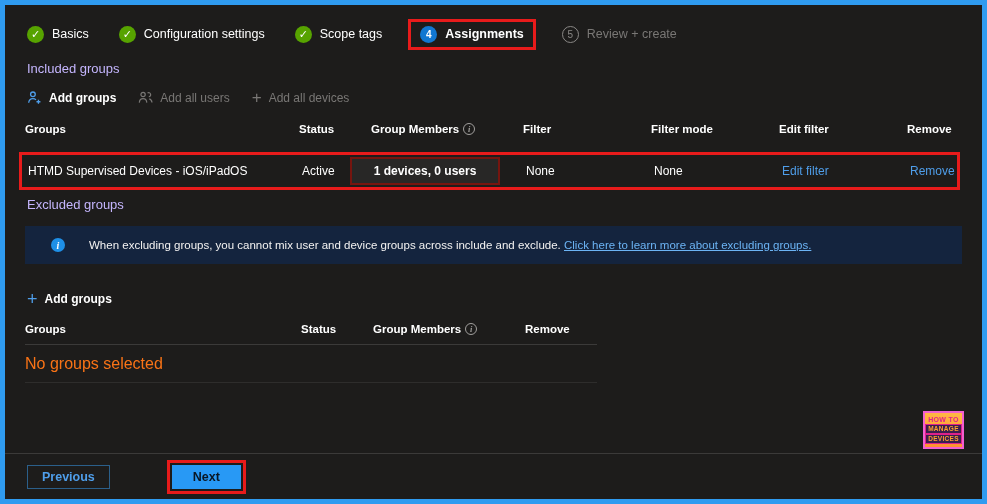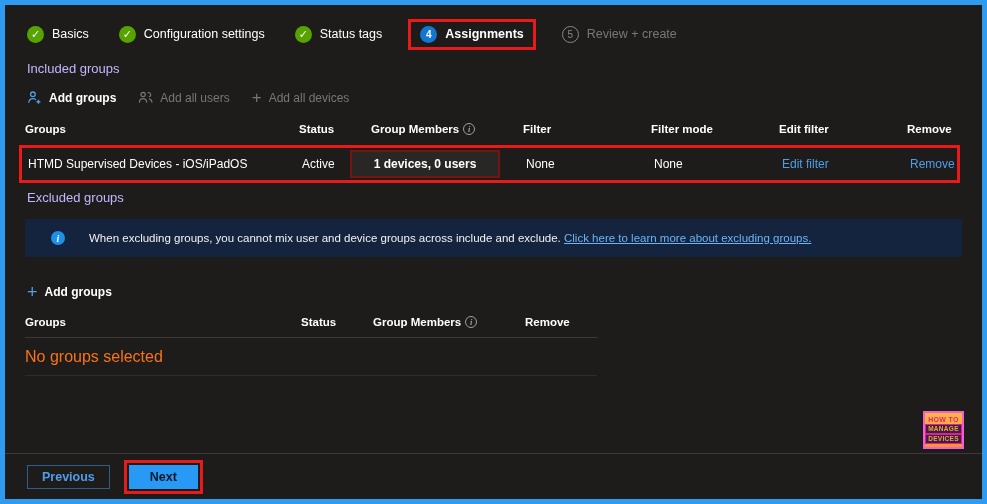--- a/index.html
+++ b/index.html
@@ -50,21 +50,21 @@
   .grid2 { display:grid; grid-template-columns:276px 72px 152px 70px;  align-items:center; width:572px; }
   .th { font-size:11.5px; font-weight:bold; color:#fff; padding:9px 0; }
   .td { font-size:12px; color:#fff; padding:7px 0; }
   .hdr1 { margin:8px 0 0 4px; }
   .info-dot {
     display:inline-flex; width:12px; height:12px; border-radius:50%;
     border:1px solid #a19f9d; color:#a19f9d; font-size:8.5px; font-style:italic;
     align-items:center; justify-content:center; margin-left:4px; vertical-align:1px;
     font-family:"Liberation Serif", serif;
   }
-  .annot-row { border:3px solid #e81b1b; margin:1px 6px 0 -2px; padding:0 4px 0 6px; }
+  .annot-row { border:3px solid #e81b1b; margin:8px 6px 0 -2px; padding:0 4px 0 6px; }
   .members-box {
     display:block; margin-left:-24px; width:150px; text-align:center;
     background:#282726; border:2px solid #76150f; padding:5px 0; font-weight:bold;
   }
   .link { color:#4f9eea; text-decoration:none; cursor:pointer; font-size:12px; }
   .divider { border:none; border-top:1px solid #3b3a39; }
   .empty-row { font-size:16px; color:#f97316; padding:10px 0 9px 0; }
 
   
   .banner {
@@ -78,21 +78,21 @@
     font-family:"Liberation Serif", serif;
   }
   .banner-text { font-size:11.5px; color:#f3f2f1;margin-left:14px; }
   .banner-link { color:#6cb4f5; text-decoration:underline; cursor:pointer; }
 
   .addgroups2 { margin:26px 0 0 6px; }
 
   
   .footer {
     position:absolute; left:0; right:0; bottom:0; height:46px;
-    border-top:1px solid #3b3a39; display:flex; align-items:center; padding-left:22px;
+    border-top:1px solid #3b3a39; display:flex; align-items:center; padding-left:22px;gap:43px;
   }
   .btn-secondary {
     background:transparent; border:1px solid #2b5f8a; color:#4f9eea;
     font-family:inherit; font-size:12.5px; font-weight:bold;
     padding:4px 14px; cursor:pointer;
   }
   .annot-next { display:inline-block; border:3px solid #e81b1b; padding:2px; margin-left:14px; }
   .btn-primary {
     background:#2899f5; border:1px solid #2899f5; color:#0a1724;
     font-family:inherit; font-size:12.5px; font-weight:bold;
@@ -123,21 +123,21 @@
       <div class="step step-complete">
         <span class="badge badge-complete">✓</span>
         <span class="step-label">Basics</span>
       </div>
       <div class="step step-complete">
         <span class="badge badge-complete">✓</span>
         <span class="step-label">Configuration settings</span>
       </div>
       <div class="step step-complete">
         <span class="badge badge-complete">✓</span>
-        <span class="step-label">Status tags</span>
+        <span class="step-label">Scope tags</span>
       </div>
       <span class="annot-step">
         <div class="step step-current">
           <span class="badge badge-current">4</span>
           <span class="step-label">Assignments</span>
         </div>
       </span>
       <div class="step step-upcoming">
         <span class="badge badge-upcoming">5</span>
         <span class="step-label">Review + create</span>

